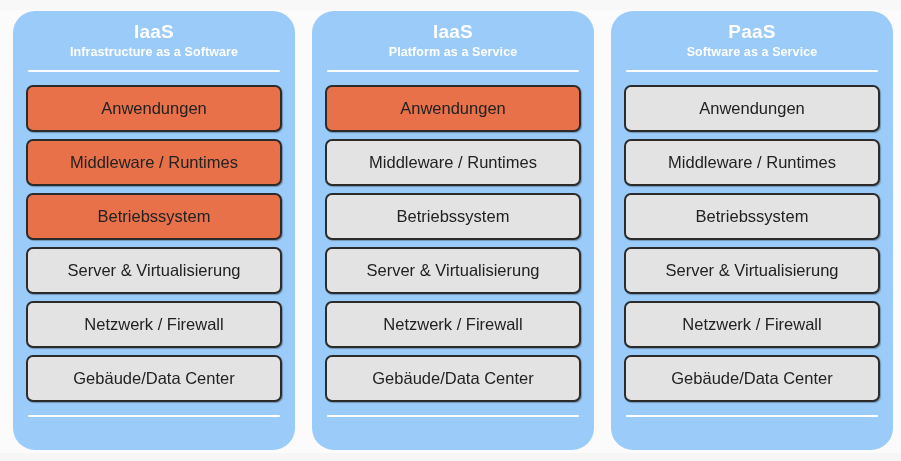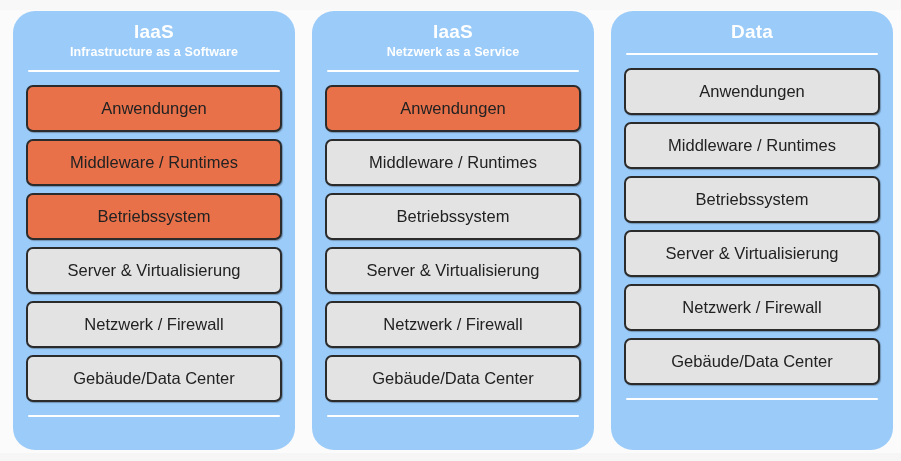--- a/index.html
+++ b/index.html
@@ -139,37 +139,38 @@
         <div class="layer self">Server &amp; Virtualisierung</div>
         <div class="layer self">Netzwerk / Firewall</div>
         <div class="layer self">Gebäude/Data Center</div>
       </div>
       <div class="bottom-divider"></div>
     </div>
 
     <div class="card">
       <div class="card-header">
         <div class="card-title">IaaS</div>
-        <div class="card-subtitle">Netzwerk as a Service</div>
+        <div class="card-subtitle">Platform as a Service</div>
       </div>
       <div class="divider"></div>
       <div class="layers">
         <div class="layer managed">Anwendungen</div>
         <div class="layer self">Middleware / Runtimes</div>
         <div class="layer self">Betriebssystem</div>
         <div class="layer self">Server &amp; Virtualisierung</div>
         <div class="layer self">Netzwerk / Firewall</div>
         <div class="layer self">Gebäude/Data Center</div>
       </div>
       <div class="bottom-divider"></div>
     </div>
 
     <div class="card">
       <div class="card-header">
-        <div class="card-title">Data</div>
+        <div class="card-title">PaaS</div>
+        <div class="card-subtitle">Software as a Service</div>
       </div>
       <div class="divider"></div>
       <div class="layers">
         <div class="layer self">Anwendungen</div>
         <div class="layer self">Middleware / Runtimes</div>
         <div class="layer self">Betriebssystem</div>
         <div class="layer self">Server &amp; Virtualisierung</div>
         <div class="layer self">Netzwerk / Firewall</div>
         <div class="layer self">Gebäude/Data Center</div>
       </div>

